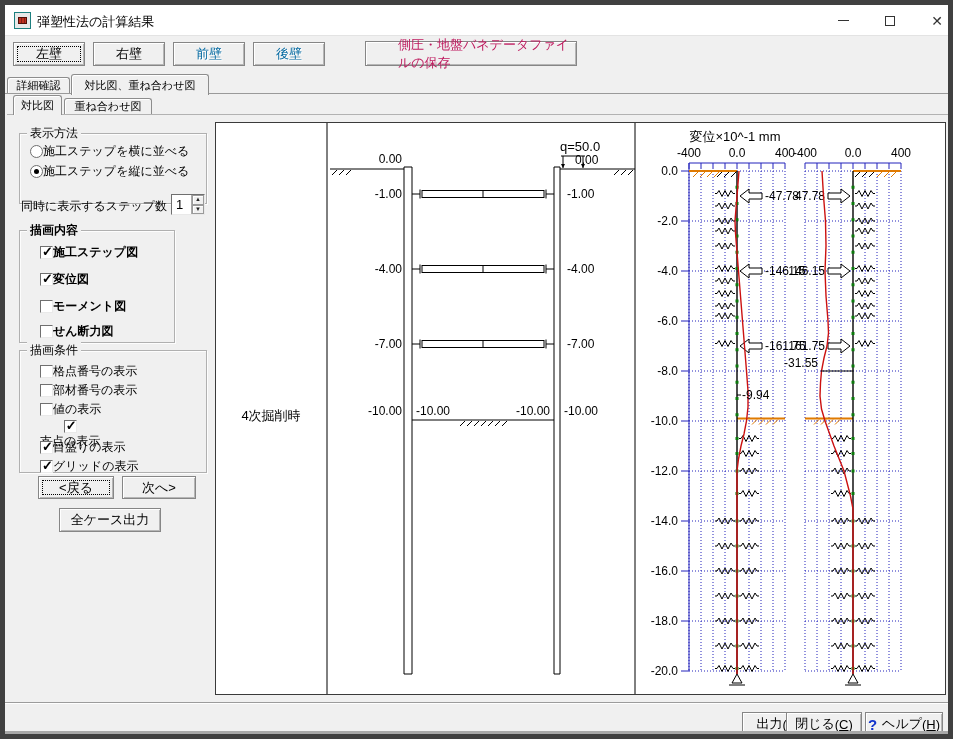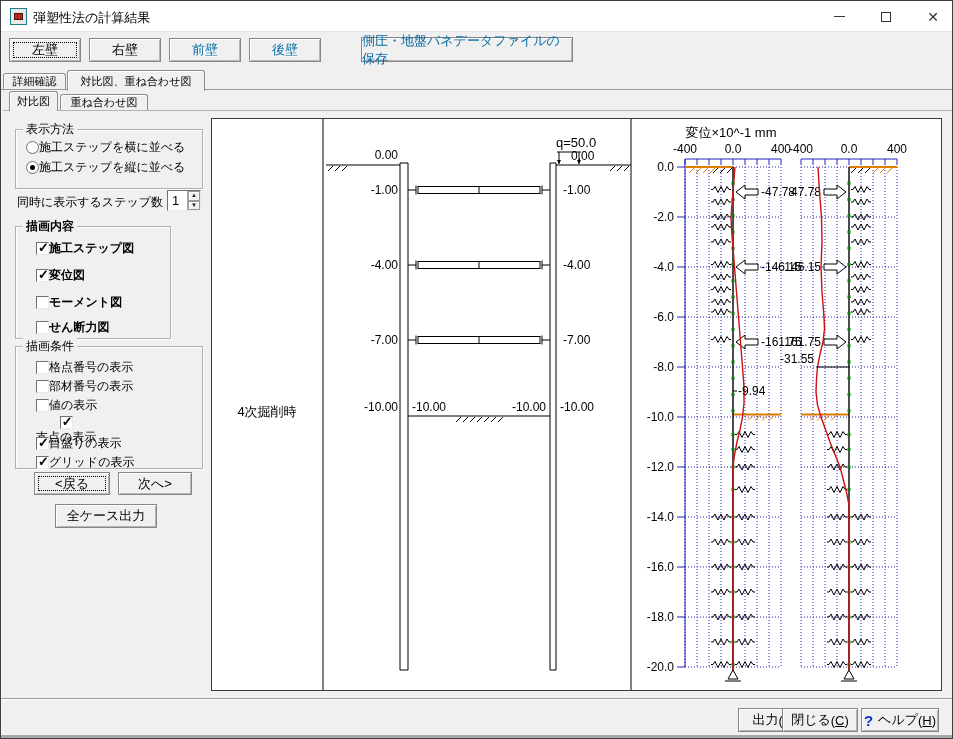--- a/index.html
+++ b/index.html
@@ -1,33 +1,33 @@
 <!DOCTYPE html>
 <html><head>
 <meta charset="utf-8">
 <style>
   html,body{margin:0;padding:0;background:#c8c8c8;}
   *{box-sizing:border-box;}
   #window{position:relative;width:953px;height:739px;background:#f0f0f0;
     font-family:"Liberation Sans",sans-serif;font-size:12px;color:#000;
-    border:1px solid #404040;overflow:hidden;}
+    border:5px solid #404040;overflow:hidden;}
   #titlebar{position:absolute;left:0;top:0;width:100%;height:31px;background:#ffffff;border-bottom:1px solid #e3e3e3;}
   #app-icon{position:absolute;left:9px;top:7px;width:17px;height:17px;background:#e9e9e9;border:1px solid #1d7f7f;}
   #app-icon .brick{position:absolute;left:3px;top:4px;width:9px;height:7px;background:repeating-linear-gradient(90deg,#c03020 0 2px,#802016 2px 3px);border:1px solid #501008;}
   #title-text{position:absolute;left:32px;top:8px;font-size:13px;}
   .caption-btn{position:absolute;top:0;width:46px;height:31px;display:flex;align-items:center;justify-content:center;}
   .glyph-min{width:11px;height:1px;background:#333;}
   .glyph-max{width:10px;height:10px;border:1px solid #333;}
   .glyph-close{font-size:14px;color:#333;line-height:1;}
   .btn{position:absolute;background:#f0f0f0;border:1px solid #868686;
     box-shadow:inset 1px 1px 0 #ffffff,inset -1px -1px 0 #b6b6b6;
     display:flex;align-items:center;justify-content:center;font-size:13px;}
   .btn.focused::after{content:"";position:absolute;left:3px;top:3px;right:3px;bottom:3px;border:1px dotted #000;}
   .btn.disabled{color:#0369a1;text-shadow:1px 1px 0 #fff;}
-  .btn.link{color:#0369a1;}
+  .btn.link{color:#be185d;padding-left:32px;}
   .tab{position:absolute;background:#f0f0f0;border:1px solid #8d8d8d;border-bottom:none;
     border-radius:3px 3px 0 0;box-shadow:inset 1px 1px 0 #fff;
     display:flex;align-items:center;justify-content:center;font-size:11px;}
   .tabline{position:absolute;height:1px;background:#9a9a9a;}
   .groupbox{position:absolute;border:1px solid #b0b0b0;box-shadow:inset 1px 1px 0 #fdfdfd,1px 1px 0 #fdfdfd;}
   .legend{position:absolute;top:-9px;left:7px;background:#f0f0f0;padding:0 3px;font-size:12px;white-space:nowrap;}
   .row{position:absolute;display:flex;align-items:center;gap:0;white-space:nowrap;}
   .checkbox{width:13px;height:13px;background:#fff;border:1px solid;border-color:#6f6f6f #e9e9e9 #e9e9e9 #6f6f6f;position:relative;flex:0 0 auto;}
   .checkbox.on::before{content:"✓";position:absolute;left:1px;top:-3px;font-size:13px;font-weight:bold;}
   .radio{width:13px;height:13px;border-radius:50%;background:#fff;border:1px solid #6f6f6f;position:relative;flex:0 0 auto;}
@@ -90,21 +90,21 @@
     </div>
 
   <div class="tabline" style="left:2px;top:109px;width:949px;background:#b2b2b2;"></div>
   <div class="tab" style="left:8px;top:90px;width:49px;height:20px;z-index:2;">
       <span>対比図</span>
     </div>
   <div class="tab" style="left:59px;top:93px;width:88px;height:16px;">
       <span>重ね合わせ図</span>
     </div>
 
-  <div class="groupbox" style="left:14px;top:128px;width:188px;height:60px;">
+  <div class="groupbox" style="left:14px;top:128px;width:188px;height:71px;">
     <div class="legend">表示方法</div>
     <div class="row" style="left:10px;top:9px;">
       <span class="radio"></span>
       <span>施工ステップを横に並べる</span>
     </div>
     <div class="row" style="left:10px;top:29px;">
       <span class="radio on"></span>
       <span>施工ステップを縦に並べる</span>
     </div>
   </div>

